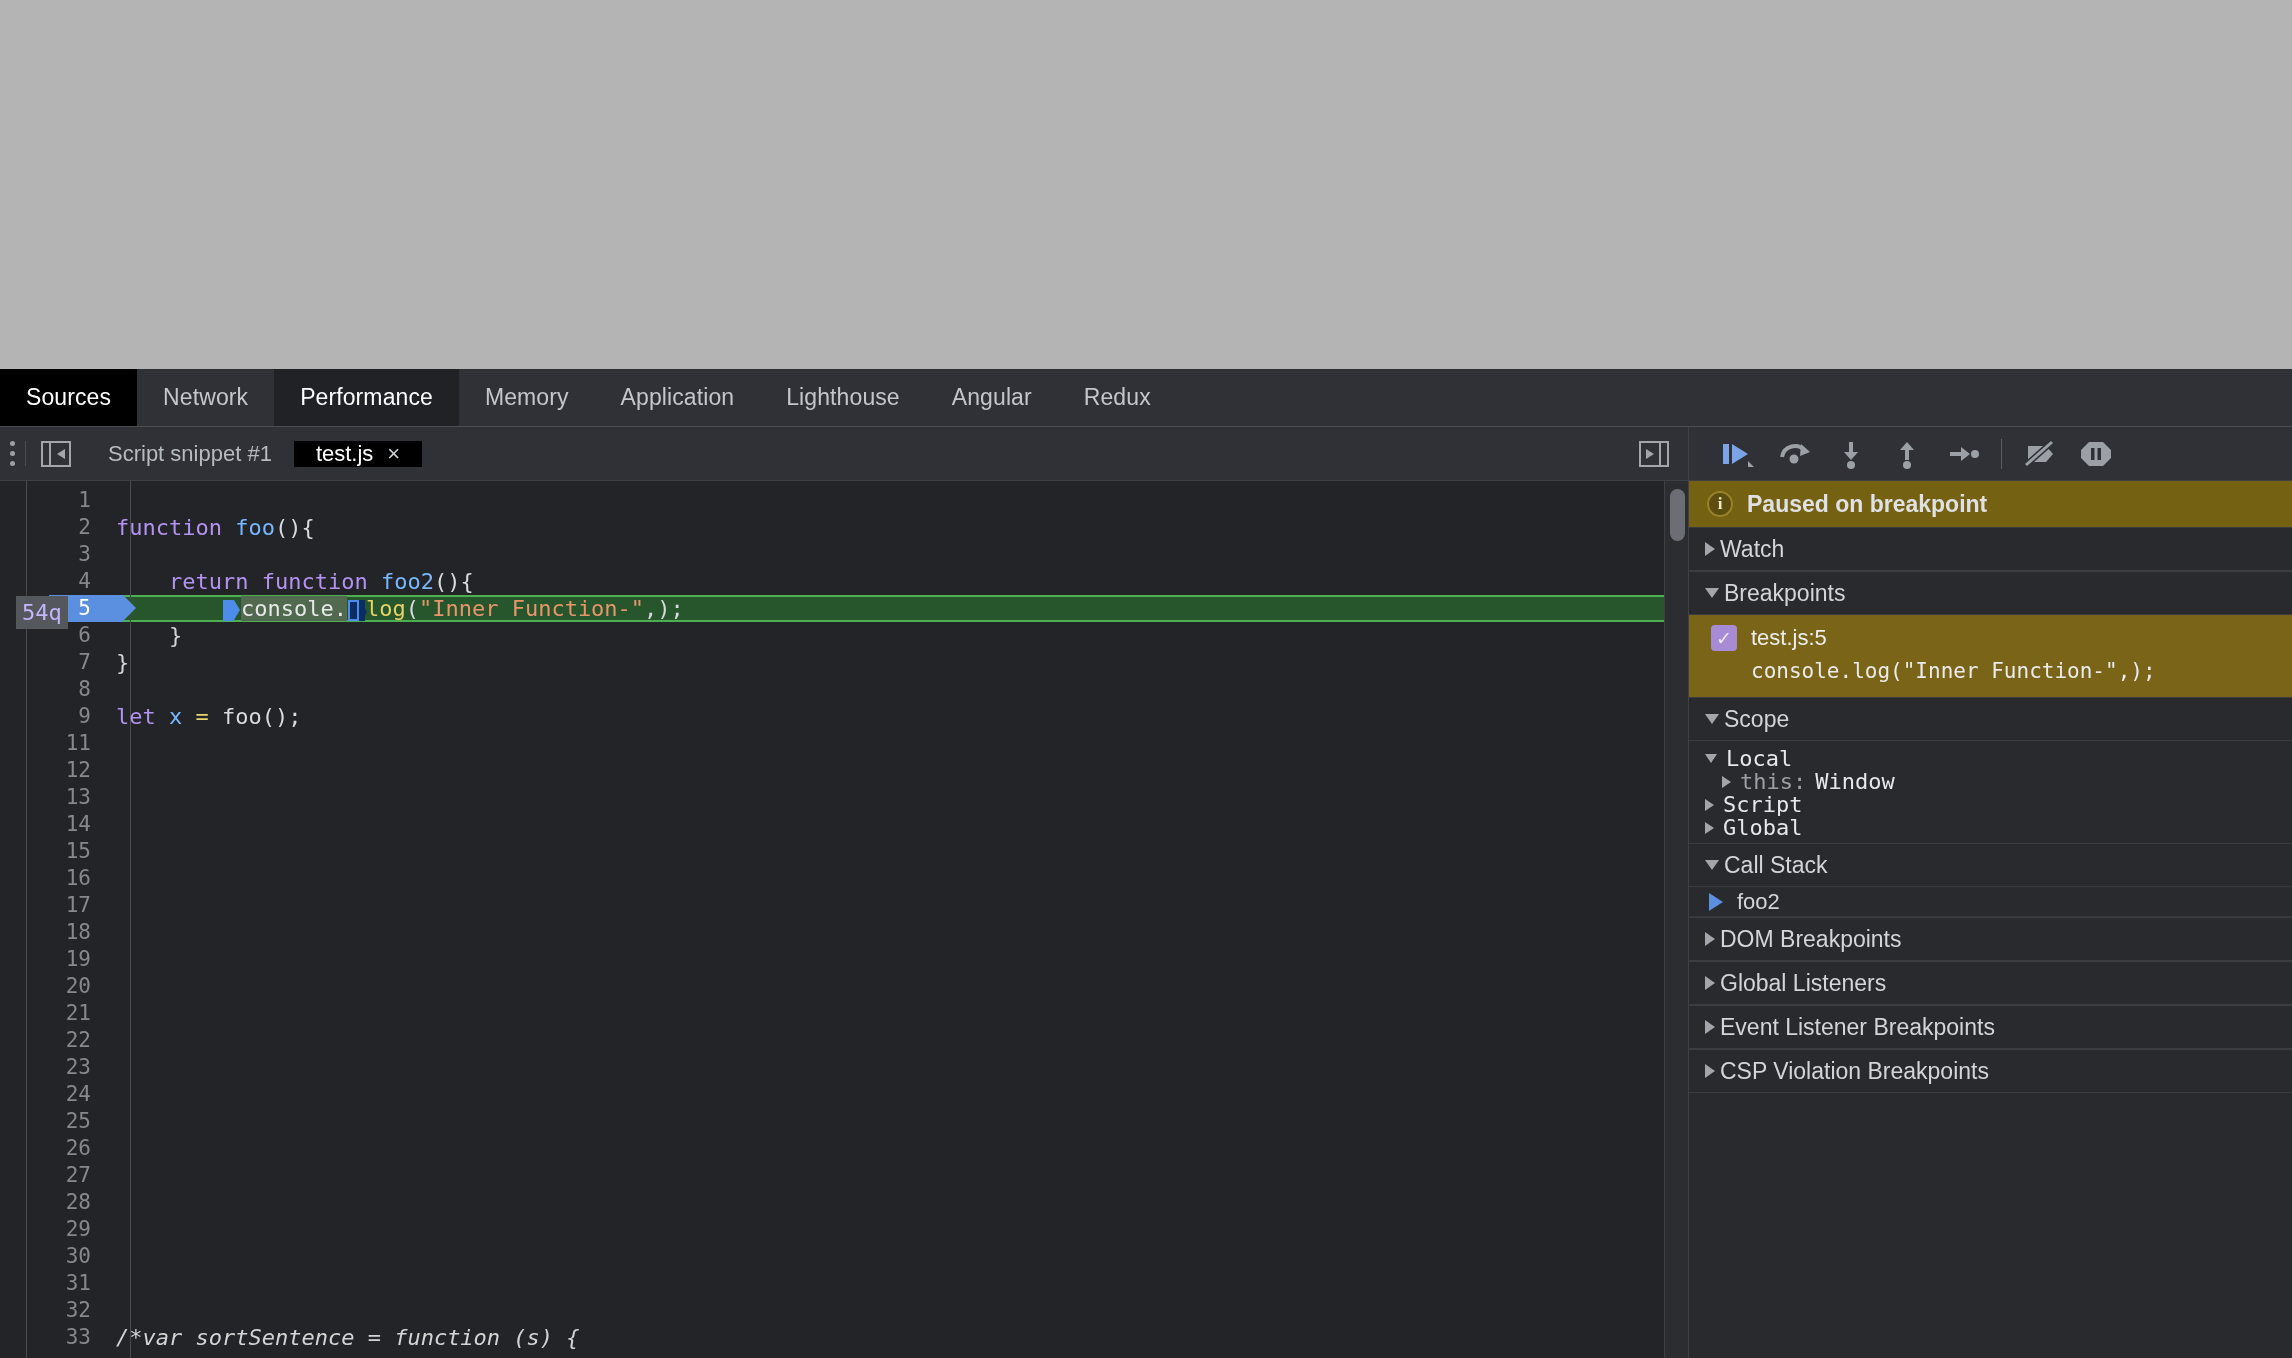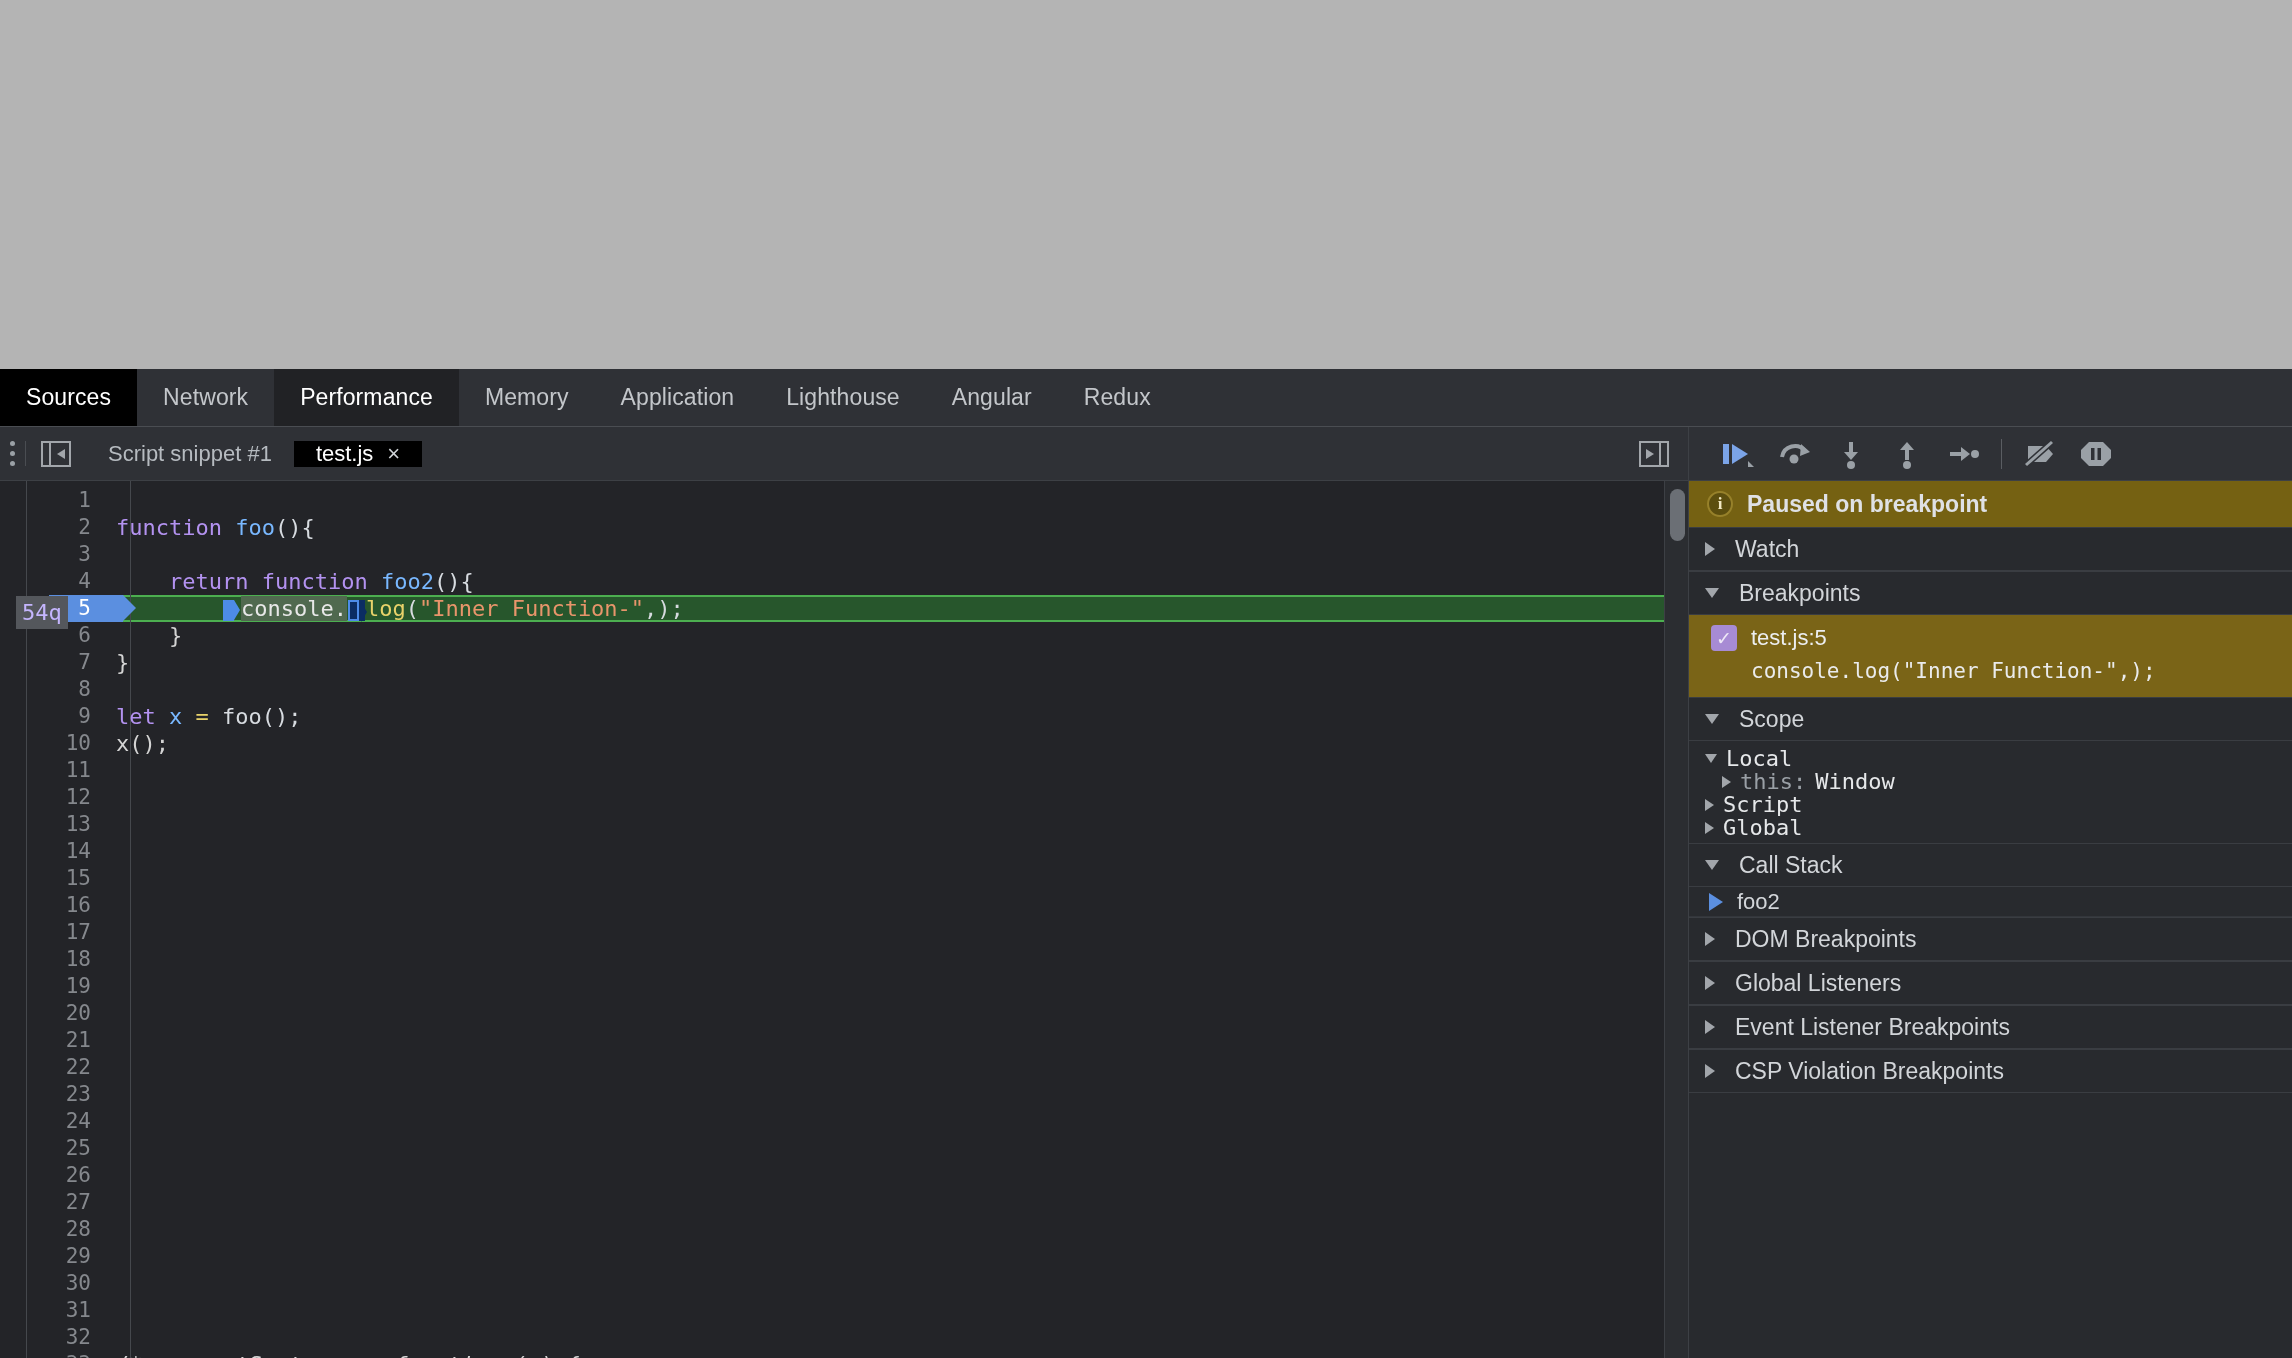--- a/index.html
+++ b/index.html
@@ -225,21 +225,21 @@
   }
   .info-dot {
     width: 26px; height: 26px; border-radius: 50%;
     background: #5c4e0e; border: 2px solid #97812a;
     color: #f2e9c4; font-size: 17px; font-weight: bold;
     display: flex; align-items: center; justify-content: center;
     font-family: "Liberation Serif", serif;
   }
 
   .sec-header {
-    height: 44px; display: flex; align-items: center; gap: 20px;
+    height: 44px; display: flex; align-items: center; gap: 5px;
     padding-left: 16px; font-size: 23px; color: #d2d5d9;
     background: #282a2e;
     border-top: 1px solid #3a3d42;
     border-bottom: 1px solid #3a3d42;
   }
   .tri {
     width: 0; height: 0; display: inline-block;
     border-top: 7px solid transparent; border-bottom: 7px solid transparent;
     border-left: 10px solid #a2a6ab;
   }
@@ -385,21 +385,20 @@
                 <span class="ln">5</span>
                 <span class="ctext"><span class="plain">&nbsp;&nbsp;&nbsp;&nbsp;&nbsp;&nbsp;&nbsp;&nbsp;</span><span class="frame-marker"><i></i></span><span class="sel-token">console</span><span class="sel-token">.</span><span class="frame-marker sel"><i></i></span><span class="prop">log</span><span class="plain">(</span><span class="str">"Inner Function-"</span><span class="plain">,);</span></span>
               </div>
 
               <div class="cline"><span class="ln">6</span><span class="ctext plain">    }</span></div>
               <div class="cline"><span class="ln">7</span><span class="ctext plain">}</span></div>
               <div class="cline"><span class="ln">8</span><span class="ctext"></span></div>
 
               <div class="cline"><span class="ln">9</span><span class="ctext"><span class="kw">let</span><span class="plain">&nbsp;</span><span class="var">x</span><span class="plain">&nbsp;</span><span class="op">=</span><span class="plain">&nbsp;</span><span class="plain">foo();</span></span></div>
 
-              <div class="cline"><span class="ln">10</span><span class="ctext plain">x();</span></div>
 
               <div class="cline"><span class="ln">11</span><span class="ctext"></span></div>
               <div class="cline"><span class="ln">12</span><span class="ctext"></span></div>
               <div class="cline"><span class="ln">13</span><span class="ctext"></span></div>
               <div class="cline"><span class="ln">14</span><span class="ctext"></span></div>
               <div class="cline"><span class="ln">15</span><span class="ctext"></span></div>
               <div class="cline"><span class="ln">16</span><span class="ctext"></span></div>
               <div class="cline"><span class="ln">17</span><span class="ctext"></span></div>
               <div class="cline"><span class="ln">18</span><span class="ctext"></span></div>
               <div class="cline"><span class="ln">19</span><span class="ctext"></span></div>

